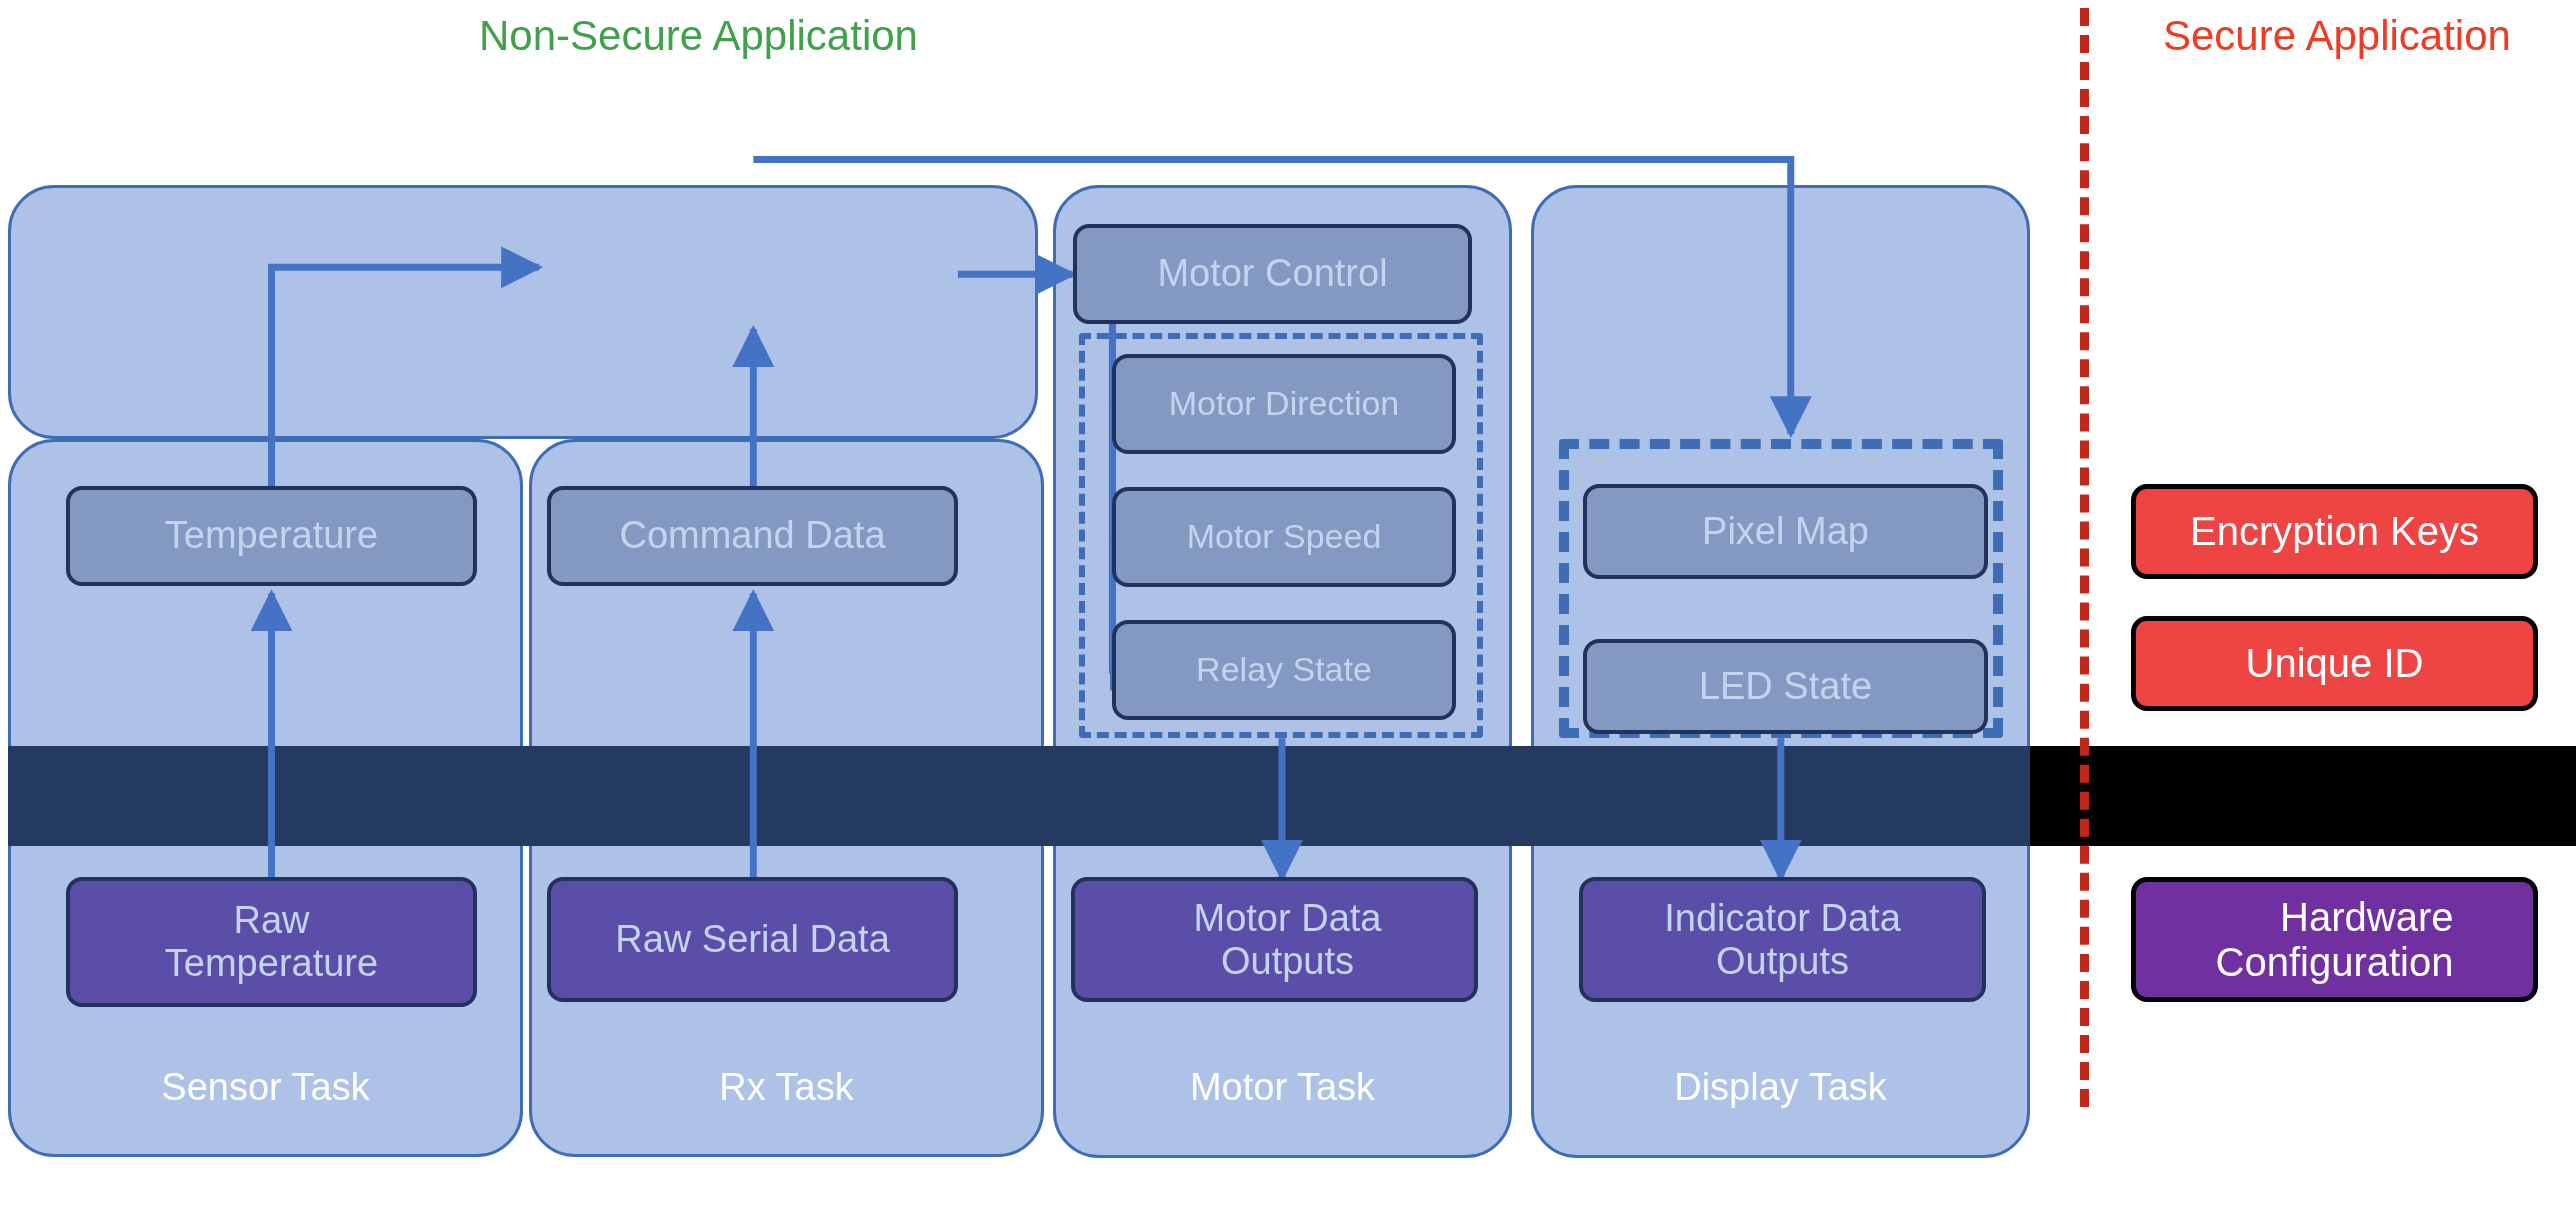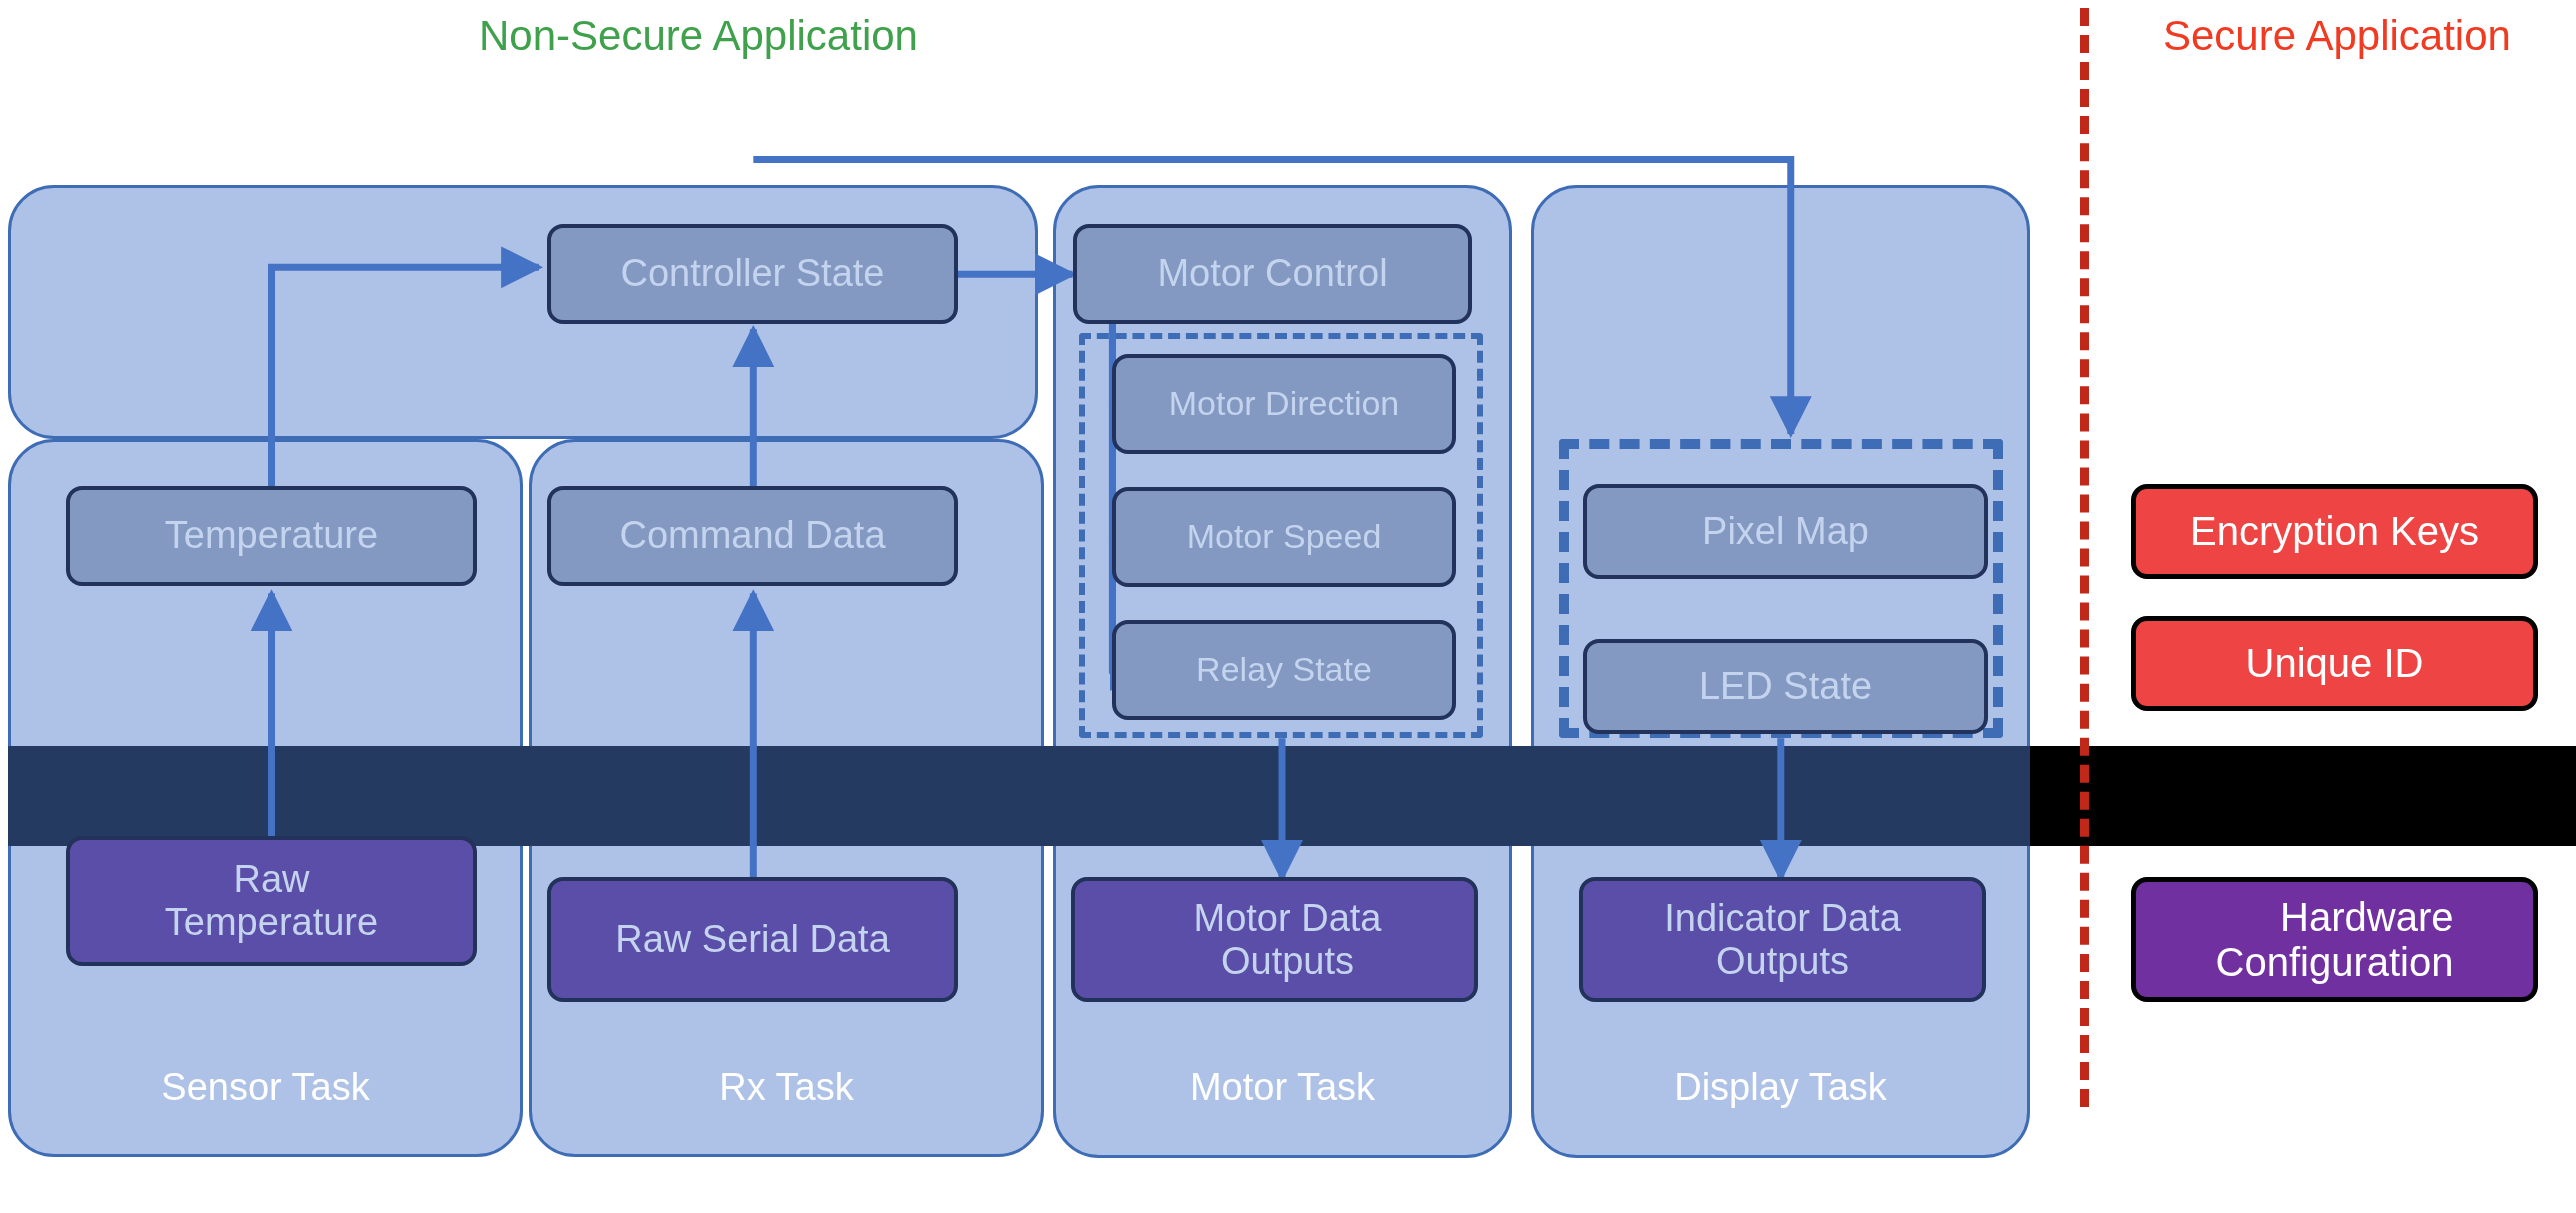--- a/index.html
+++ b/index.html
@@ -101,33 +101,32 @@
       <path d="M1285,740 L1285,880"></path>
 
       <path d="M1785,740 L1785,880"></path>
     </g>
 
     <g stroke="#4472C4" stroke-width="7" fill="none">
       <path d="M1115,310 L1115,672"></path>
     </g>
   </svg>
 
-  <div class="mbox" style="left:547px;top:224px;width:411px;height:100px;">Controller State</div>
   <div class="mbox" style="left:1073px;top:224px;width:399px;height:100px;">Motor Control</div>
   <div class="mbox" style="left:66px;top:486px;width:411px;height:100px;">Temperature</div>
   <div class="mbox" style="left:547px;top:486px;width:411px;height:100px;">Command Data</div>
 
   <div class="mbox" style="left:1112px;top:354px;width:344px;height:100px;font-size:34px;">Motor Direction</div>
   <div class="mbox" style="left:1112px;top:487px;width:344px;height:100px;font-size:34px;">Motor Speed</div>
   <div class="mbox" style="left:1112px;top:620px;width:344px;height:100px;font-size:34px;">Relay State</div>
 
   <div class="mbox" style="left:1583px;top:484px;width:405px;height:95px;">Pixel Map</div>
   <div class="mbox" style="left:1583px;top:616px;width:405px;height:95px;margin-top:23px;">LED State</div>
 
-  <div class="pbox" style="left:66px;top:836px;width:411px;height:130px;white-space:pre-line;">Raw
+  <div class="pbox" style="left:66px;top:877px;width:411px;height:130px;white-space:pre-line;">Raw
 Temperature</div>
   <div class="pbox" style="left:547px;top:877px;width:411px;height:125px;white-space:pre-line;">Raw Serial Data</div>
   <div class="pbox" style="left:1071px;top:877px;width:407px;height:125px;white-space:pre-line;padding-left:26px;">Motor Data
 Outputs</div>
   <div class="pbox" style="left:1579px;top:877px;width:407px;height:125px;white-space:pre-line;">Indicator Data
 Outputs</div>
 
   <div class="task-label" style="left:8px;top:1066px;width:515px;">Sensor Task</div>
   <div class="task-label" style="left:529px;top:1066px;width:515px;">Rx Task</div>
   <div class="task-label" style="left:1053px;top:1066px;width:459px;">Motor Task</div>

